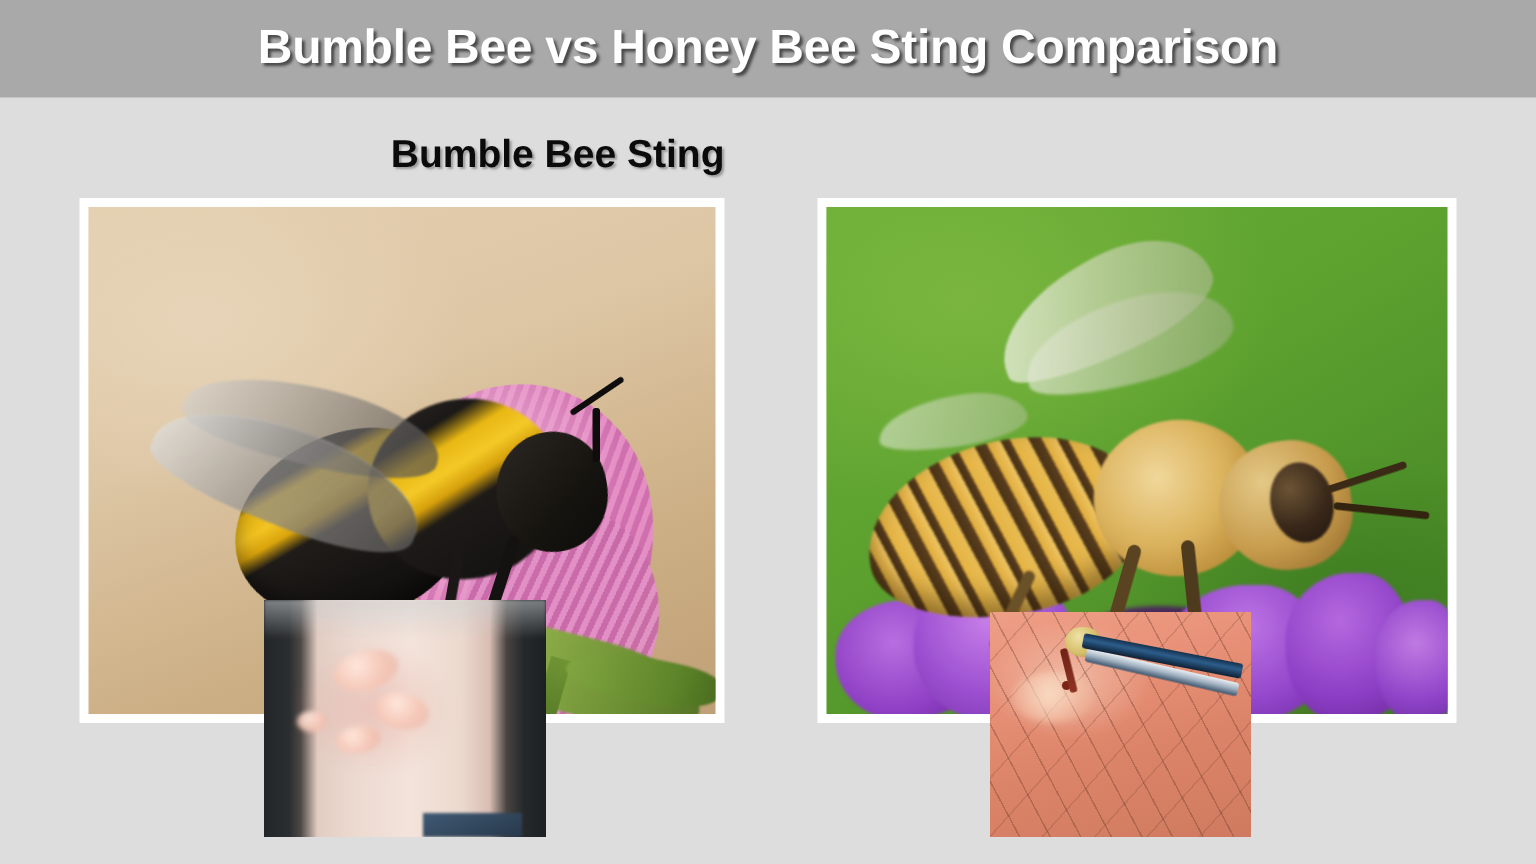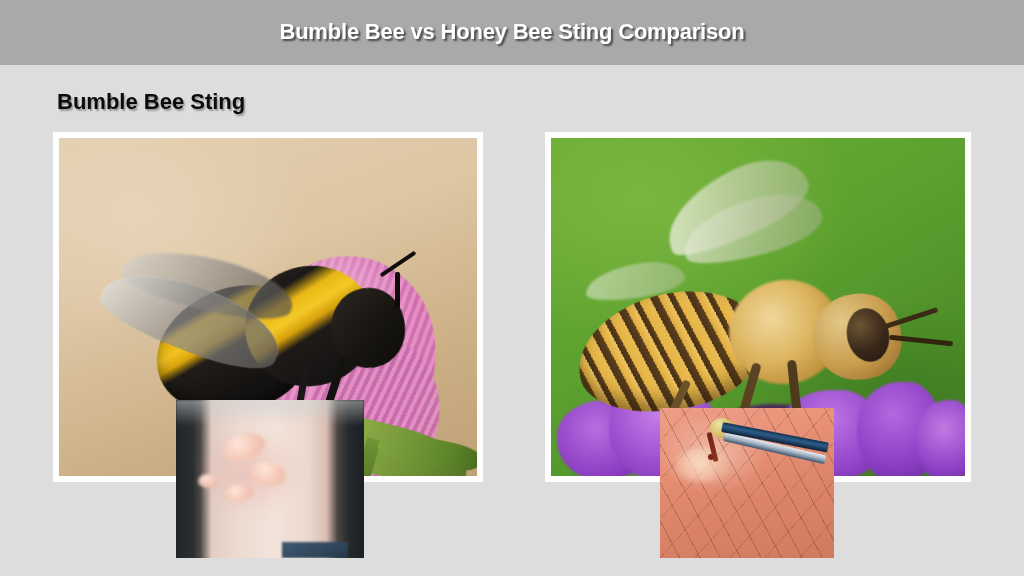--- a/index.html
+++ b/index.html
@@ -29,35 +29,35 @@
     background: #a9a9a9;
   }
   #title-text {
     position: absolute;
     left: 0; top: 0;
     width: 1024px;
     height: 65px;
     line-height: 63px;
     text-align: center;
     color: #ffffff;
-    font-size: 22px;
+    font-size: 32px;
     font-weight: bold;
     letter-spacing: -0.2px;
     text-shadow: 2px 2px 2px rgba(40,40,40,0.75);
     white-space: nowrap;
   }
 
   
   .col-heading {
     position: absolute;
     top: 82px;
     height: 40px;
     line-height: 40px;
-    text-align: left;
-    font-size: 22px;
+    text-align: right;
+    font-size: 26px;
     font-weight: bold;
     color: #0b0b0b;
     text-shadow: 1.5px 1.5px 1.5px rgba(120,120,120,0.65);
     white-space: nowrap;
   }
   #heading-left  { left: 57px;  width: 426px; }
   #heading-right { left: 545px; width: 426px; }
 
   
   .photo-frame {

